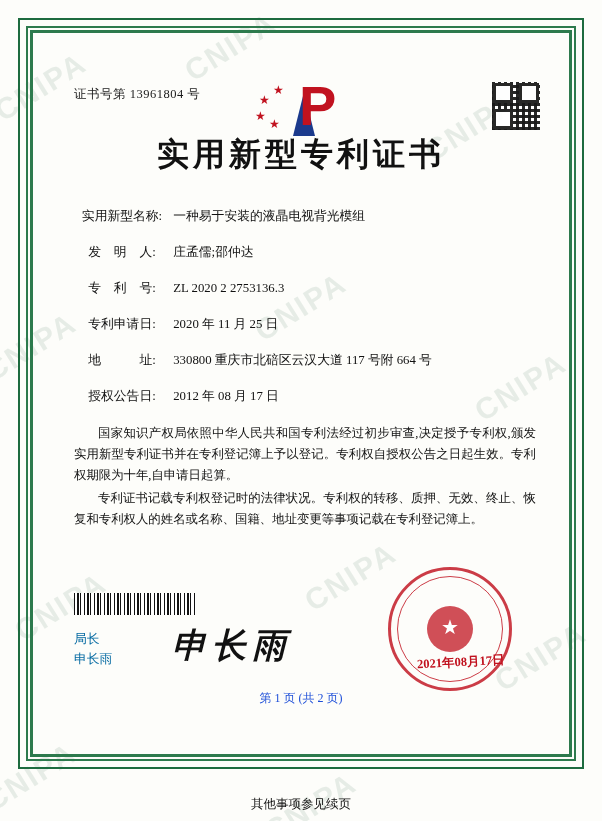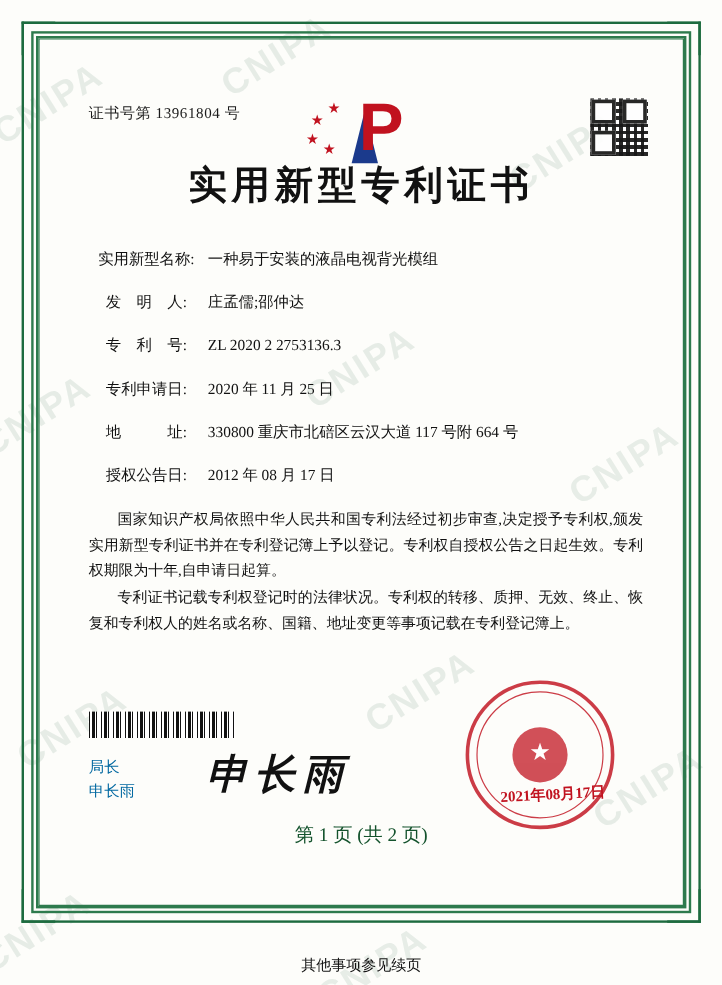--- a/index.html
+++ b/index.html
@@ -198,21 +198,21 @@
   }
   .seal-date{
     position:absolute;right:46px;bottom:76px;
     color:#c1121f;font-size:12.5px;font-weight:bold;
     letter-spacing:0;
     transform:rotate(-3deg);
   }
 
   .page-no{
     position:absolute;left:0;right:0;bottom:40px;
-    text-align:center;font-size:16px;color:#14532d;
+    text-align:center;font-size:12px;color:#1d4ed8;
   }
   .footer-note{
     position:absolute;left:0;right:0;bottom:8px;
     text-align:center;font-size:12.5px;color:#111;
   }
 </style>
 </head>
 <body>
 
 <div class="page">

